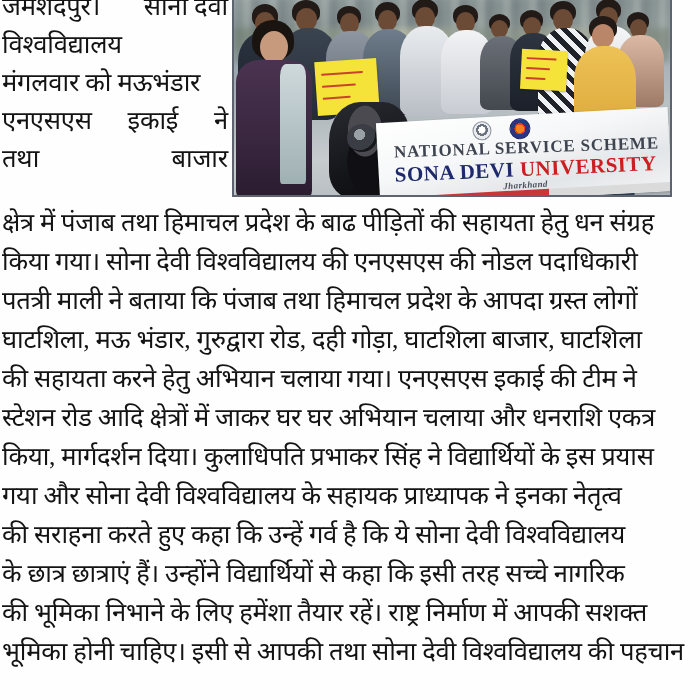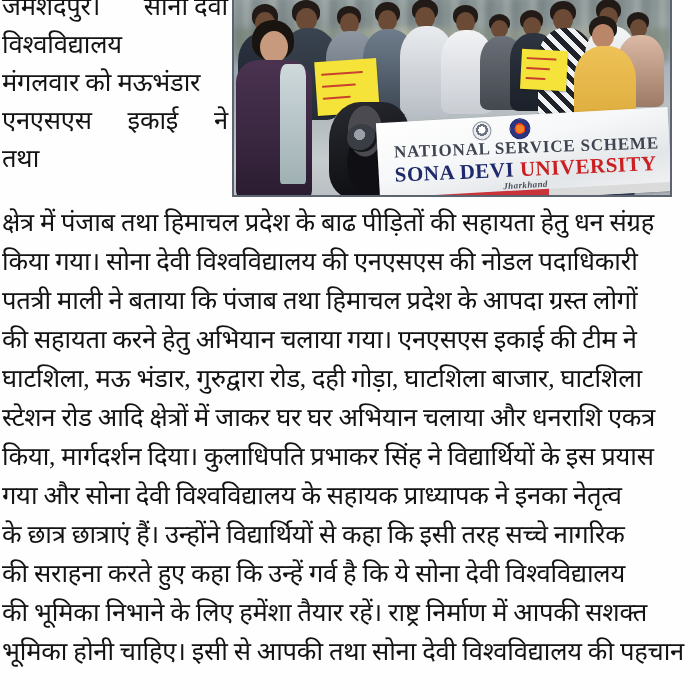--- a/index.html
+++ b/index.html
@@ -344,34 +344,35 @@
       </div>
       <div class="ln">विश्वविद्यालय</div>
       <div class="ln">मंगलवार को मऊभंडार</div>
       <div class="ln just">
         <span>एनएसएस</span>
         <span>इकाई</span>
         <span>ने</span>
       </div>
       <div class="ln just">
         <span>तथा</span>
+        <span>बाजार</span>
       </div>
     </div>
 
     <div class="body-col">
       <div class="ln">क्षेत्र में पंजाब तथा हिमाचल प्रदेश के बाढ पीड़ितों की सहायता हेतु धन संग्रह</div>
       <div class="ln">किया गया। सोना देवी विश्वविद्यालय की एनएसएस की नोडल पदाधिकारी</div>
       <div class="ln">पतत्री माली ने बताया कि पंजाब तथा हिमाचल प्रदेश के आपदा ग्रस्त लोगों</div>
+      <div class="ln">घाटशिला, मऊ भंडार, गुरुद्वारा रोड, दही गोड़ा, घाटशिला बाजार, घाटशिला</div>
       <div class="ln">की सहायता करने हेतु अभियान चलाया गया। एनएसएस इकाई की टीम ने</div>
-      <div class="ln">घाटशिला, मऊ भंडार, गुरुद्वारा रोड, दही गोड़ा, घाटशिला बाजार, घाटशिला</div>
       <div class="ln">स्टेशन रोड आदि क्षेत्रों में जाकर घर घर अभियान चलाया और धनराशि एकत्र</div>
       <div class="ln">किया, मार्गदर्शन दिया। कुलाधिपति प्रभाकर सिंह ने विद्यार्थियों के इस प्रयास</div>
       <div class="ln">गया और सोना देवी विश्वविद्यालय के सहायक प्राध्यापक ने इनका नेतृत्व</div>
+      <div class="ln">की सराहना करते हुए कहा कि उन्हें गर्व है कि ये सोना देवी विश्वविद्यालय</div>
       <div class="ln">के छात्र छात्राएं हैं। उन्होंने विद्यार्थियों से कहा कि इसी तरह सच्चे नागरिक</div>
-      <div class="ln">की सराहना करते हुए कहा कि उन्हें गर्व है कि ये सोना देवी विश्वविद्यालय</div>
       <div class="ln">की भूमिका निभाने के लिए हमेंशा तैयार रहें। राष्ट्र निर्माण में आपकी सशक्त</div>
       <div class="ln">भूमिका होनी चाहिए। इसी से आपकी तथा सोना देवी विश्वविद्यालय की पहचान</div>
 
     </div>
 
   </div>
 
 </div>
 
 </body></html>

